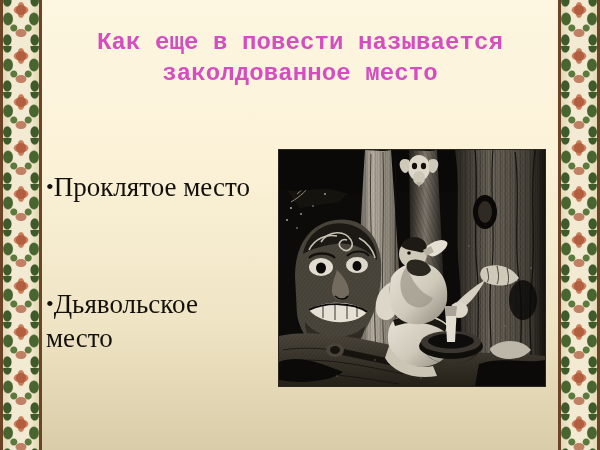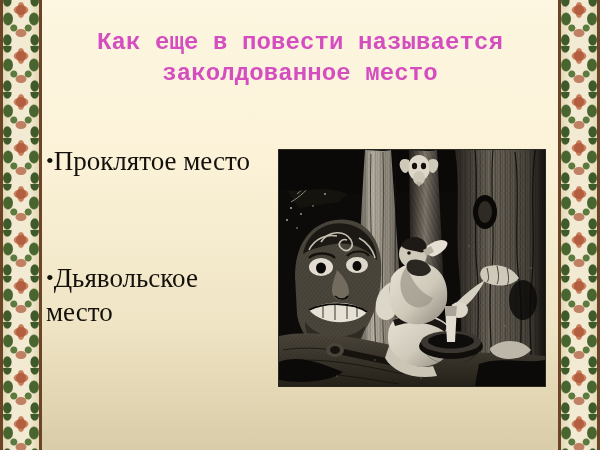--- a/index.html
+++ b/index.html
@@ -96,21 +96,21 @@
     line-height: 1.28;
     color: #d44ec0;
     letter-spacing: 0.1px;
     margin-top: 20px;
   }
 
   
   .bullets {
     position: absolute;
     left: 46px;
-    top: 144px;
+    top: 170px;
     width: 225px;
   }
   .bullet {
     font-family: "Liberation Serif", serif;
     font-size: 27px;
     line-height: 1.28;
     color: #14110c;
     margin: 0;
   }
   .bullet.second { margin-top: 82px; }

